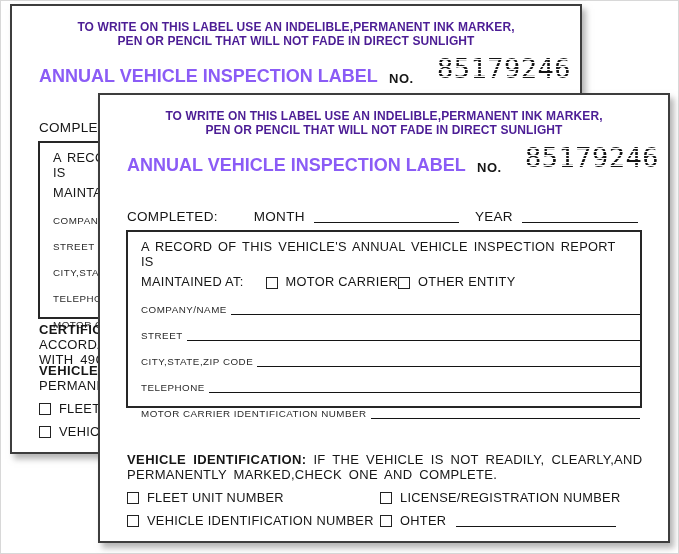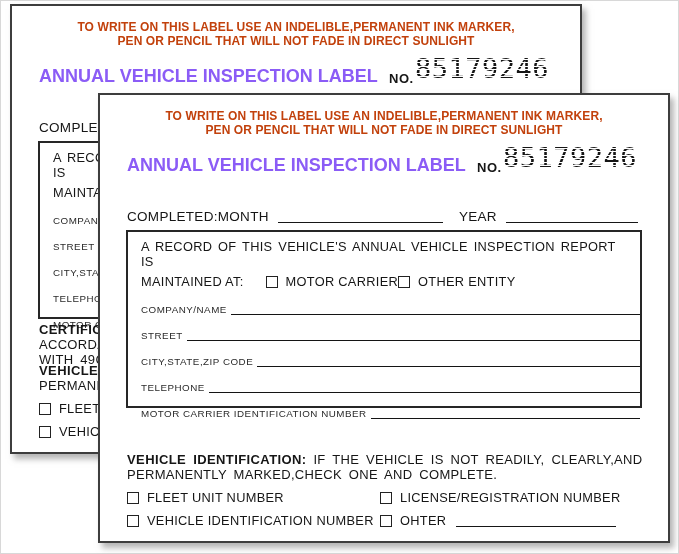--- a/index.html
+++ b/index.html
@@ -13,54 +13,54 @@
   .label {
     position:absolute; width:572px; height:450px; background:#ffffff;
     border:2px solid #3d3d3d; box-sizing:border-box;
     box-shadow: 4px 5px 6px rgba(120,120,120,0.55);
   }
   .label.back  { left:10px; top:4px;  z-index:1; }
   .label.front { left:98px; top:93px; z-index:2; }
 
   .warning {
     position:absolute; top:14px; left:0; right:0; text-align:center;
-    font-size:12px; font-weight:bold; line-height:14px; letter-spacing:0.1px; color:#c2410c;
+    font-size:12px; font-weight:bold; line-height:14px; letter-spacing:0.1px; color:#4c1d95;
   }
 
   .titlebar { position:absolute; top:50px; left:27px; right:28px; height:40px; }
   .title  { position:absolute; left:0; top:10px; font-size:18px; font-weight:bold; letter-spacing:0px; white-space:nowrap; color:#8b5cf6; }
   .no-prefix { position:absolute; left:350px; top:15px; font-size:13px; font-weight:bold; letter-spacing:0.5px; }
   .serial {
-    position:absolute; left:376px; top:-3px;
+    position:absolute; left:398px; top:-3px;
     font-family:"DejaVu Sans Mono", monospace; font-size:27px; letter-spacing:0.5px; color:#1a1a1a;
   }
   @supports ((-webkit-background-clip: text) or (background-clip: text)) {
     .serial {
       background-image: repeating-linear-gradient(to bottom,#151515 0px,#151515 2.3px,rgba(255,255,255,0) 2.3px,rgba(255,255,255,0) 3.5px);
       -webkit-background-clip: text; background-clip: text; color: transparent;
     }
   }
 
   .completed {
     position:absolute; left:27px; right:30px; top:113px; height:16px;
     display:flex; align-items:flex-end; font-size:13.5px; letter-spacing:0.3px; white-space:nowrap;
   }
-  .completed .month-label { }
+  .completed .month-label { margin-left:36px; }
   .completed .year-label  { margin-left:14px; }
   .fill-line { border-bottom:1.6px solid #161616; margin:0 2px 1px 9px; }
   .completed .month-line { flex:1.25; }
   .completed .year-line  { flex:1; margin-right:0; }
 
   .record-box {
     position:absolute; left:26px; top:135px; width:516px; height:178px;
     border:2px solid #262626; box-sizing:border-box;
   }
   .statement  { margin:7px 10px 0 13px; font-size:12.8px; letter-spacing:0.3px; word-spacing:2px; }
   .maintained { margin:5px 10px 0 13px; display:flex; align-items:center; font-size:12.8px; letter-spacing:0.3px; white-space:nowrap; }
-  .maintained .opt { display:flex; align-items:center; }
+  .maintained .opt { display:flex; align-items:flex-end; }
   .maintained .opt1 { margin-left:22px; }
   .maintained .opt2 { }
 
   .checkbox {
     display:inline-block; width:12px; height:12px; border:1.8px solid #222;
     box-sizing:border-box; background:#fff; margin-right:8px; flex:0 0 auto;
   }
 
   .field-row {
     display:flex; align-items:flex-end; margin-left:13px; height:26px;

